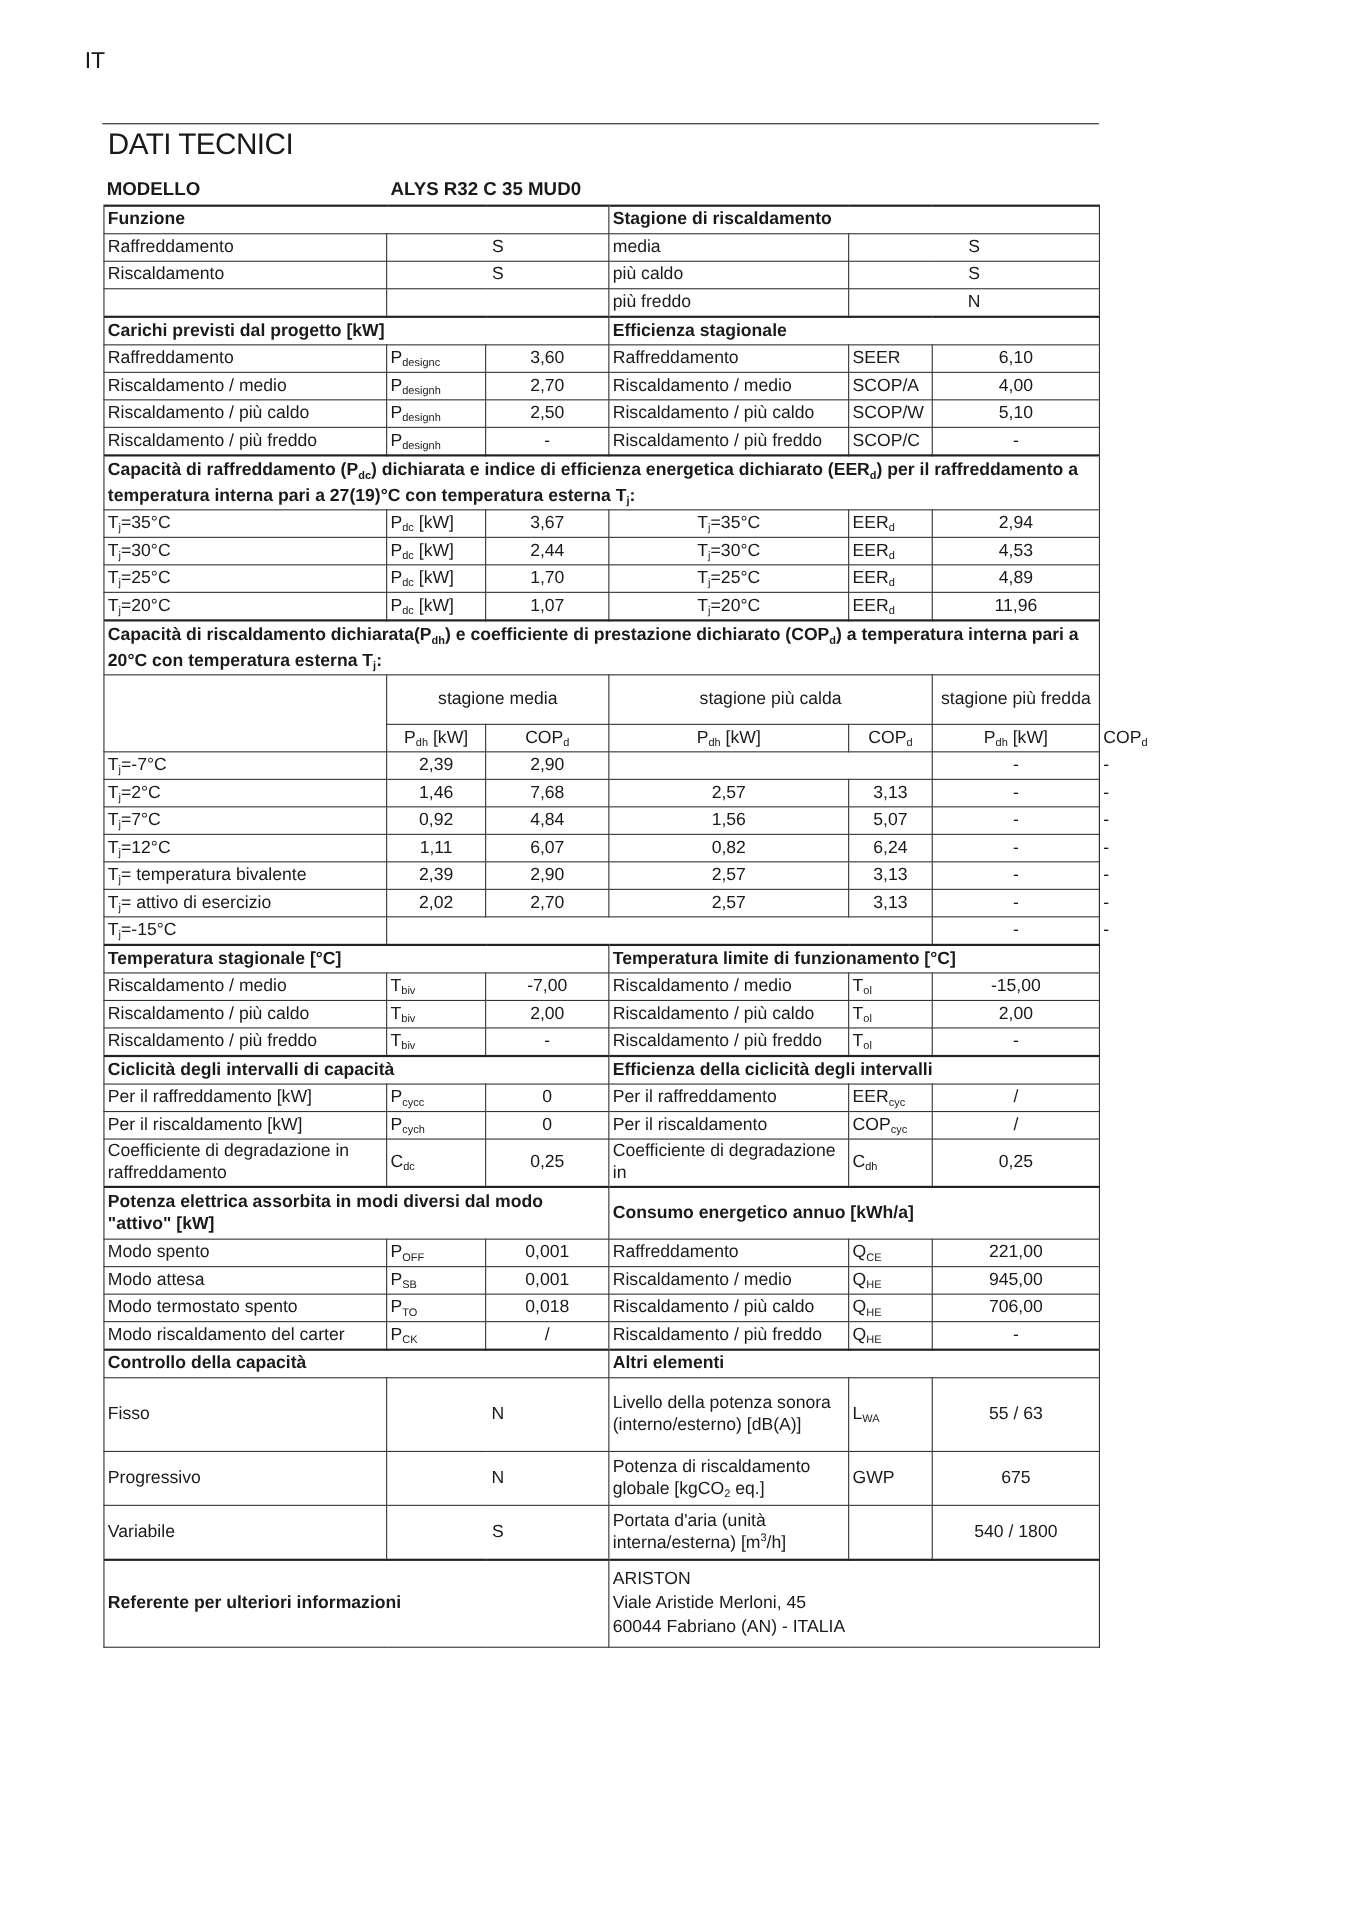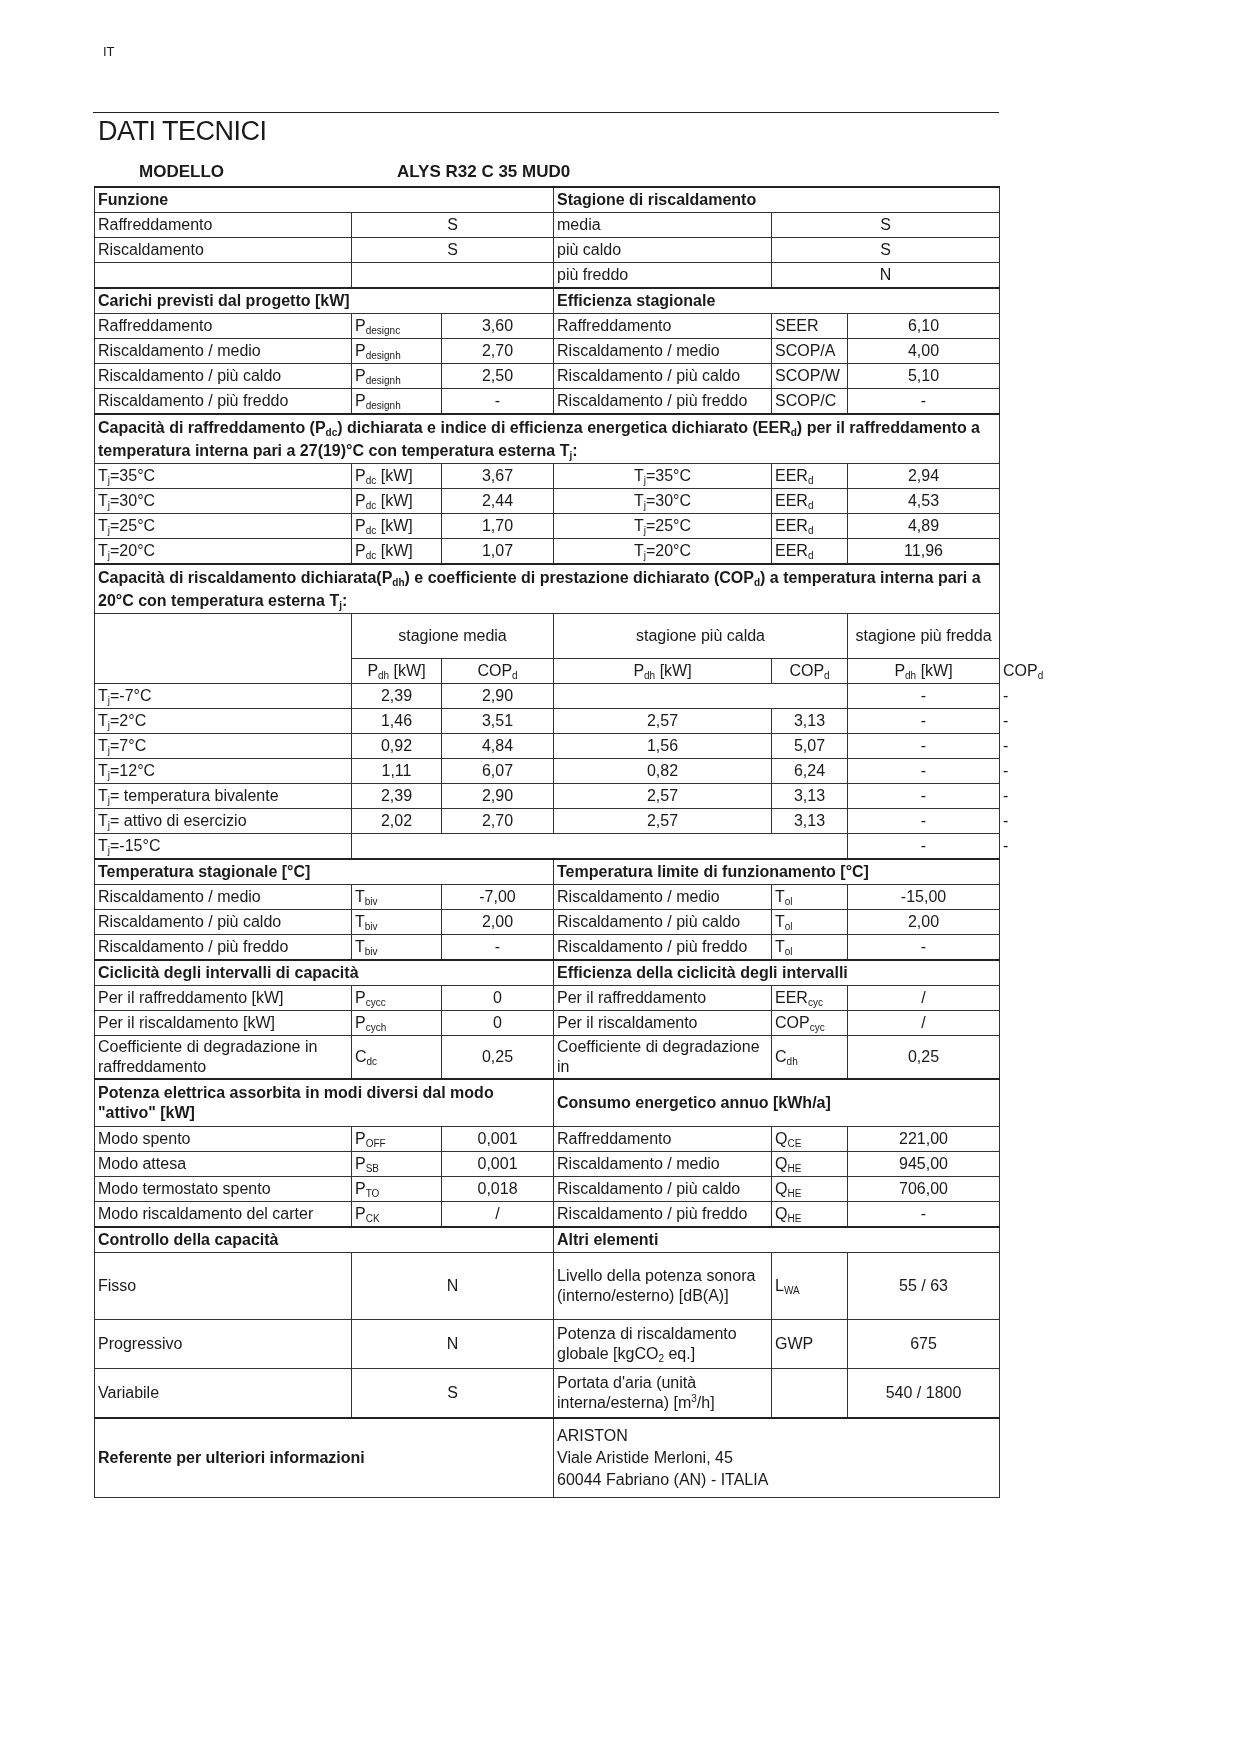--- a/index.html
+++ b/index.html
@@ -1,20 +1,20 @@
 <!DOCTYPE html>
 <html><head>
 <meta charset="utf-8">
 <style>
   html, body { margin:0; padding:0; background:#ffffff; }
   body { width:1240px; height:1755px; position:relative; font-family:"Liberation Sans", sans-serif; color:#1a1a1a; }
-  .lang { position:absolute; left:103px; top:44px; font-size:13px; }
+  .lang { position:absolute; left:77px; top:44px; font-size:21px; }
   .topline { position:absolute; left:93px; top:112px; width:906px; border-top:1px solid #222; }
   .title { position:absolute; left:98px; top:116px; font-size:27px; font-weight:normal; letter-spacing:-0.5px; }
-  .model { position:absolute; left:97px; top:162px; font-size:17px; font-weight:bold;margin-left:42px; }
+  .model { position:absolute; left:97px; top:162px; font-size:17px; font-weight:bold; }
   .model span { display:inline-block; }
   .model .k { width:258px; }
   table.spec { position:absolute; left:94px; top:186px; width:905px; border-collapse:collapse; table-layout:fixed; font-size:16px; }
   table.spec td { border:1px solid #333; padding:1px 3px; height:22px; line-height:20px; vertical-align:middle; }
   table.spec tr.sec td { border-top:2.5px solid #222; }
   table.spec td.h { font-weight:bold; }
   table.spec td.c { text-align:center; }
   table.spec td.tall { height:40px;margin-top:36px; }
   sub { font-size:10px; vertical-align:-3px; line-height:0; }
   sup { font-size:10px; line-height:0; }
@@ -152,21 +152,21 @@
         <td class="">T<sub>j</sub><span>=-7°C</span></td>
         <td class="c"><span>2,39</span></td>
         <td class="c"><span>2,90</span></td>
         <td class="c" colspan="2"></td>
         <td class="c"><span>-</span></td>
         <td class="c"><span>-</span></td>
       </tr>
       <tr class="r25">
         <td class="">T<sub>j</sub><span>=2°C</span></td>
         <td class="c"><span>1,46</span></td>
-        <td class="c"><span>3,51</span></td>
+        <td class="c"><span>7,68</span></td>
         <td class="c"><span>2,57</span></td>
         <td class="c"><span>3,13</span></td>
         <td class="c"><span>-</span></td>
         <td class="c"><span>-</span></td>
       </tr>
       <tr class="r25">
         <td class="">T<sub>j</sub><span>=7°C</span></td>
         <td class="c"><span>0,92</span></td>
         <td class="c"><span>4,84</span></td>
         <td class="c"><span>1,56</span></td>

